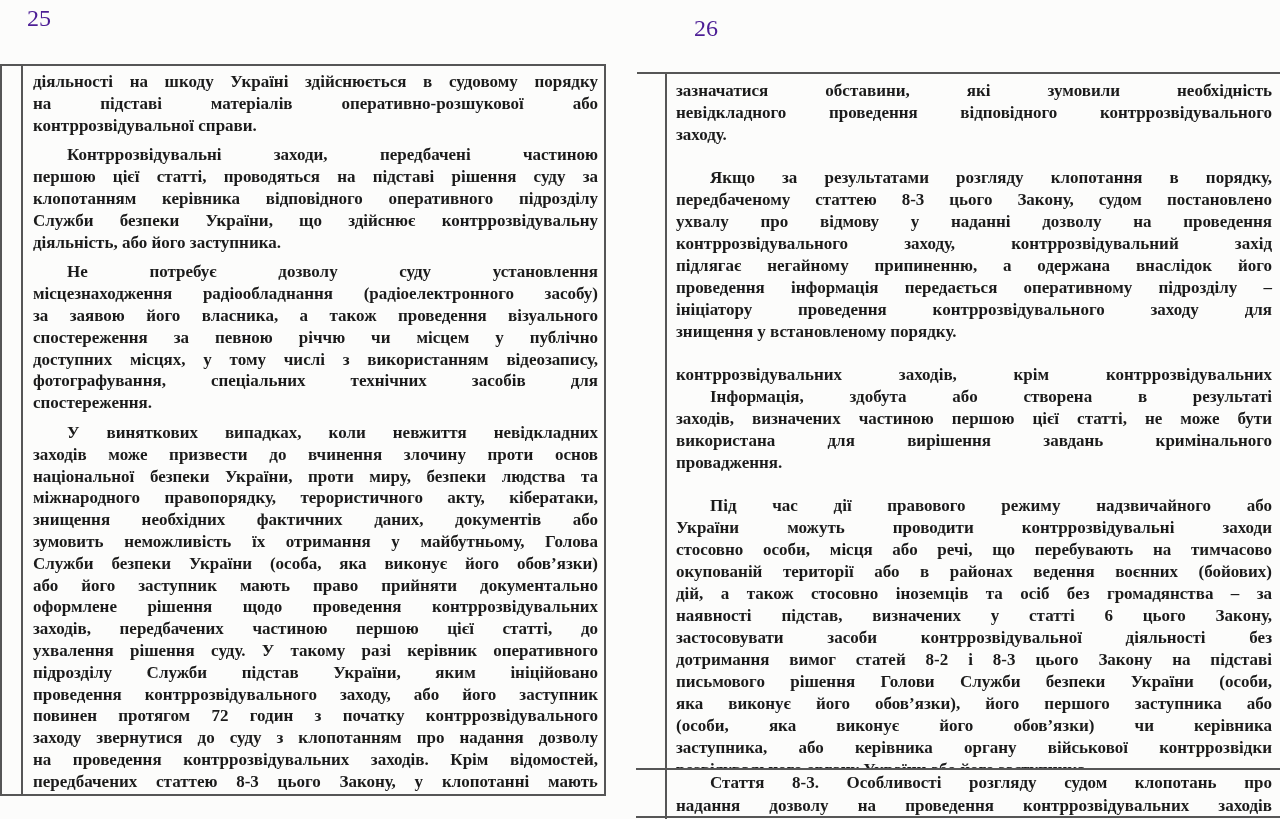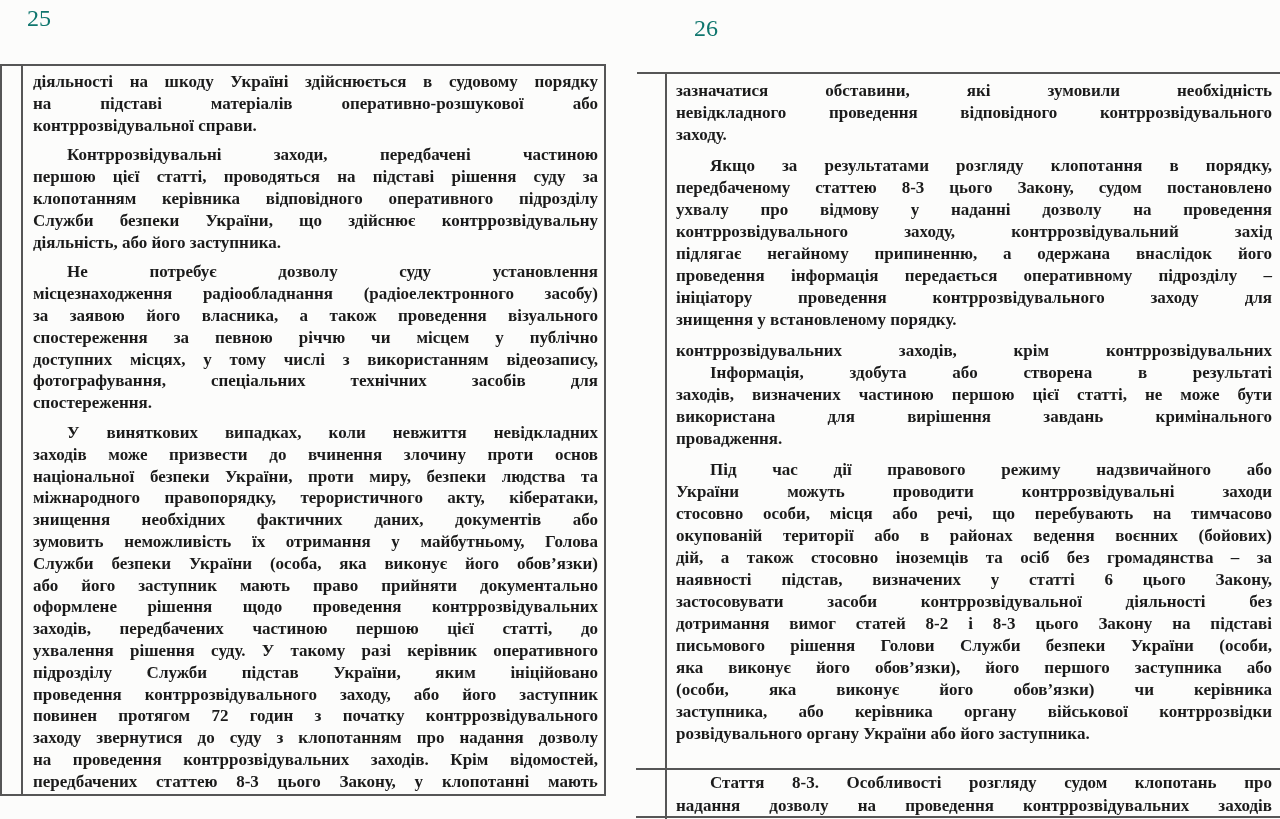--- a/index.html
+++ b/index.html
@@ -4,21 +4,21 @@
 <style>
   html,body{margin:0;padding:0;}
   body{
     width:1280px;height:819px;position:relative;overflow:hidden;
     background:#fcfcfb;
     font-family:"Liberation Serif","DejaVu Serif",serif;
   }
   .page-number{
     position:absolute;
     font-family:"Liberation Serif","DejaVu Serif",serif;
-    font-size:24px;font-weight:400;color:#0f766e;
+    font-size:24px;font-weight:400;color:#4c1d95;
   }
   .pn-left{left:27px;top:5px;}
   .pn-right{left:694px;top:15px;}
 
   
   .rule{position:absolute;background:#565656;}
   
   .t25-top{left:0;top:64px;width:606px;height:2px;}
   .t25-bottom{left:0;top:794px;width:606px;height:2px;}
   .t25-left{left:0;top:64px;width:2px;height:732px;}
@@ -35,21 +35,21 @@
     font-weight:700;color:#1b1b1b;font-size:17px;
   }
   #cell25{left:23px;top:66px;width:581px;height:728px;padding:5px 6px 0 10px;border-radius:27px;}
   #cell26a{left:667px;top:74px;width:613px;height:694px;padding:6px 8px 0 9px;}
   #cell26b{left:667px;top:770px;width:613px;height:48px;padding:1px 8px 0 9px;}
 
   #cell25 .line{line-height:21.8px;}
   #cell26a .line{line-height:22px;}
   #cell26b .line{line-height:23px;}
   #cell25 .para + .para{margin-top:8px;}
-  #cell26a .para + .para{margin-top:9px;}
+  #cell26a .para + .para{margin-top:21px;}
 
   .line{
     text-align:justify;
     text-align-last:justify;
     -moz-text-align-last:justify;
     white-space:normal;
   }
   .line.last{
     text-align-last:left;
     -moz-text-align-last:left;

